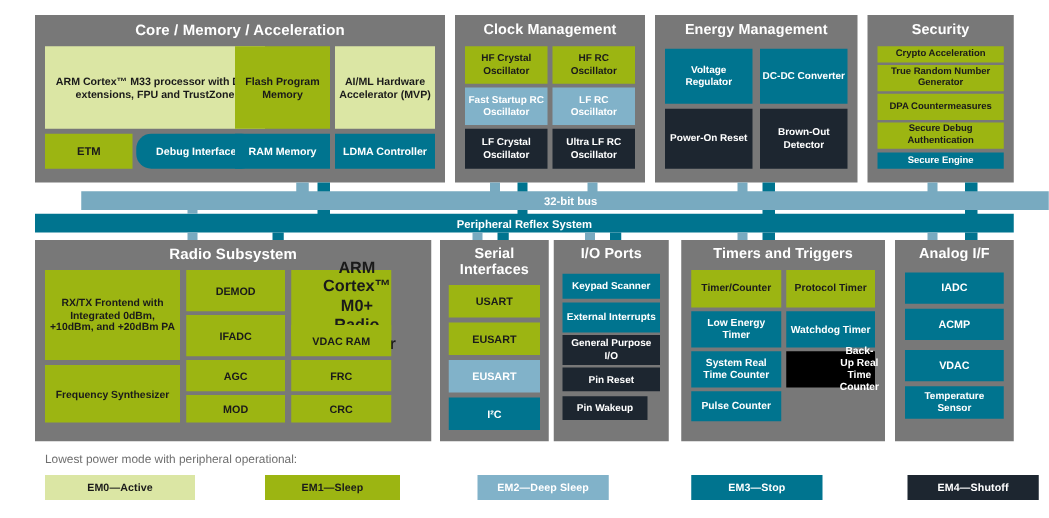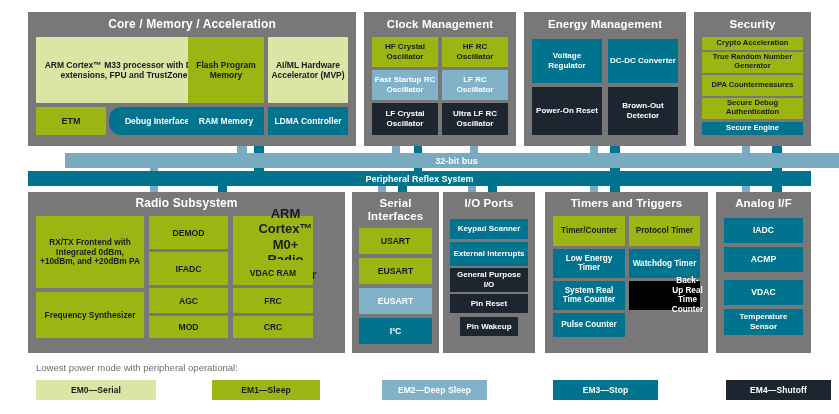--- a/index.html
+++ b/index.html
@@ -198,21 +198,21 @@
   </div>
 
   <div class="panel" style="left:443px;top:192px;width:92px;height:161px;padding:5px 7px 8px 7px;">
     <div class="panel-title" style="font-size:11.5px;margin-bottom:5px;">I/O Ports</div>
     <div class="panel-body">
       <div style="position:absolute;left:0;top:0;right:0;bottom:0;">
         <div class="blk em3" style="left:0;top:4px;width:78px;height:20px;position:absolute;font-size:8px;">Keypad Scanner</div>
         <div class="blk em3" style="left:0;top:27px;width:78px;height:24px;position:absolute;font-size:8px;">External Interrupts</div>
         <div class="blk em4" style="left:0;top:53px;width:78px;height:24px;position:absolute;font-size:8px;">General Purpose I/O</div>
         <div class="blk em4" style="left:0;top:79px;width:78px;height:19px;position:absolute;font-size:8px;">Pin Reset</div>
-        <div class="blk em4" style="left:10px;top:102px;width:58px;height:19px;position:absolute;font-size:8px;">Pin Wakeup</div>
+        <div class="blk em4" style="left:0;top:102px;width:68px;height:19px;position:absolute;font-size:8px;">Pin Wakeup</div>
       </div>
     </div>
   </div>
 
   <div class="panel" style="left:545px;top:192px;width:163px;height:161px;padding:5px 8px 8px 8px;">
     <div class="panel-title" style="font-size:11.5px;margin-bottom:6px;">Timers and Triggers</div>
     <div class="panel-body">
       <div style="position:absolute;left:0;top:0;right:0;bottom:0;">
         <div class="blk em1" style="left:0;top:0;width:72px;height:30px;position:absolute;font-size:8.2px;">Timer/Counter</div>
         <div class="blk em1" style="left:76px;top:0;width:71px;height:30px;position:absolute;font-size:8.2px;">Protocol Timer</div>
@@ -232,19 +232,19 @@
         <div class="blk em3" style="left:0;top:2px;width:79px;height:25px;position:absolute;font-size:8.6px;">IADC</div>
         <div class="blk em3" style="left:0;top:31px;width:79px;height:25px;position:absolute;font-size:8.6px;">ACMP</div>
         <div class="blk em3" style="left:0;top:64px;width:79px;height:25px;position:absolute;font-size:8.6px;">VDAC</div>
         <div class="blk em3" style="left:0;top:93px;width:79px;height:26px;position:absolute;font-size:8px;">Temperature Sensor</div>
       </div>
     </div>
   </div>
 
   <div class="legend-caption" style="left:36px;top:362px;">Lowest power mode with peripheral operational:</div>
 
-  <div class="legend-chip em0" style="left:36px;top:380px;width:120px;height:20px;">EM0—Serial</div>
+  <div class="legend-chip em0" style="left:36px;top:380px;width:120px;height:20px;">EM0—Active</div>
   <div class="legend-chip em1" style="left:212px;top:380px;width:108px;height:20px;">EM1—Sleep</div>
   <div class="legend-chip em2" style="left:382px;top:380px;width:105px;height:20px;">EM2—Deep Sleep</div>
   <div class="legend-chip em3" style="left:553px;top:380px;width:105px;height:20px;">EM3—Stop</div>
   <div class="legend-chip em4" style="left:726px;top:380px;width:105px;height:20px;">EM4—Shutoff</div>
 
 </div>
 
 </body></html>

